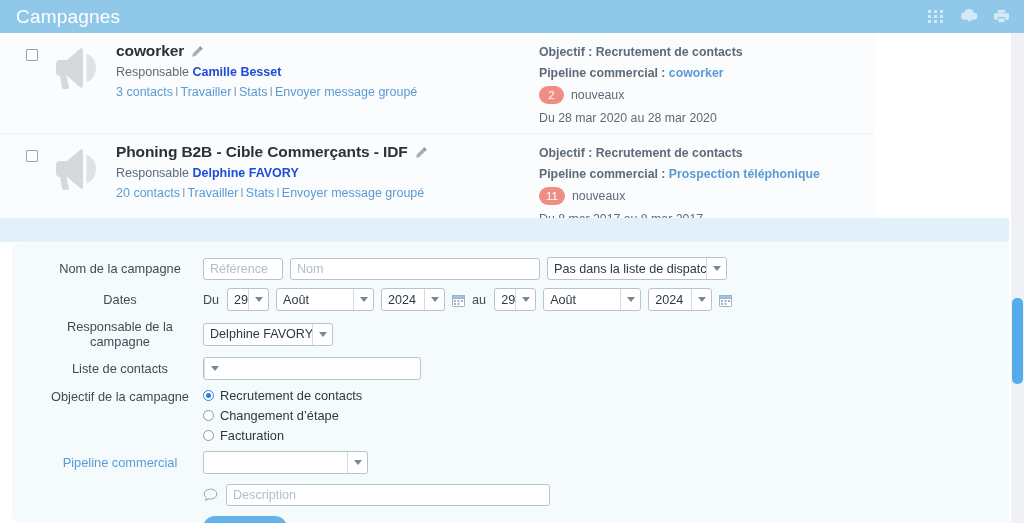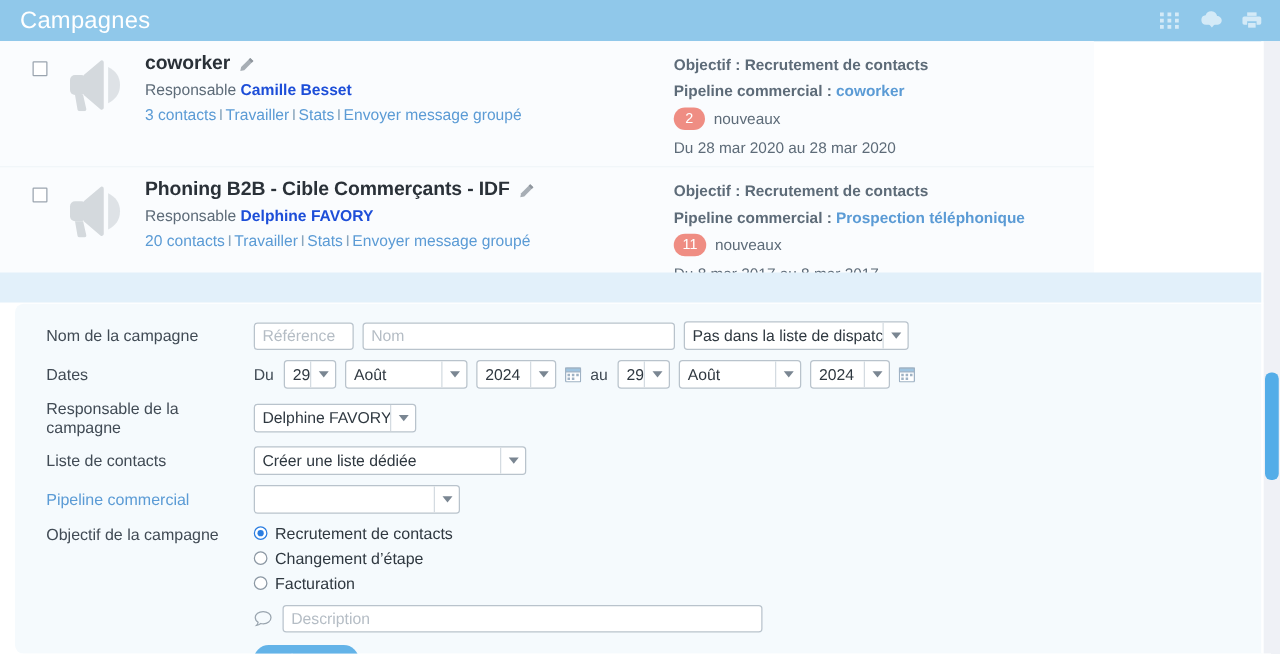--- a/index.html
+++ b/index.html
@@ -170,39 +170,40 @@
     align-items: center;
     margin-bottom: 8px;
     padding-left: 13px;
   }
   .flabel {
     width: 178px;
     flex: none;
     font-size: 12.8px;
     color: #414b55;
     padding-left: 12px;
+    text-align: center;
   }
   .flabel.link { color: #5b9bd5; cursor: pointer; }
   .fctl { display: flex; align-items: center; gap: 7px; }
 
   input.txt {
     height: 22px;
     border: 1px solid #b9c3cc;
     border-radius: 3px;
     background: #ffffff;
     font-family: "Liberation Sans", sans-serif;
     font-size: 12.6px;
     color: #333;
     padding: 0 6px;
     outline: none;
   }
   input.txt::placeholder { color: #b5bdc5; }
   .in-ref { width: 80px; }
   .in-nom { width: 250px; }
-  .in-desc { width: 384px; height: 21px; }
+  .in-desc { width: 324px; height: 21px; }
 
   
   .sel {
     height: 23px;
     border: 1px solid #b9c3cc;
     border-radius: 3px;
     background: #ffffff;
     display: inline-flex;
     align-items: center;
     font-size: 12.6px;
@@ -511,31 +512,20 @@
           <span class="val">Delphine FAVORY</span>
           <span class="arw"></span>
         </div>
       </div>
     </div>
 
     <div class="frow">
       <div class="flabel">Liste de contacts</div>
       <div class="fctl">
         <div class="sel sel-liste">
-          <span class="val">Créer une liste dédiée</span>
-          <span class="arw"></span>
-        </div>
-      </div>
-    </div>
-
-    <div class="frow">
-      <div class="flabel link">Pipeline commercial</div>
-      <div class="fctl">
-        <div class="sel sel-pipe">
-          <span class="val"></span>
           <span class="arw"></span>
         </div>
       </div>
     </div>
 
     <div class="frow objrow">
       <div class="flabel">Objectif de la campagne</div>
       <div class="radio-group" id="objectif-radios">
           <label class="radio-item">
             <span class="rdo on"></span>
@@ -545,20 +535,30 @@
             <span class="rdo"></span>
     <span>Changement d’étape</span>
           </label>
           <label class="radio-item">
             <span class="rdo"></span>
     <span>Facturation</span>
           </label>
         </div>
     </div>
 
+    <div class="frow">
+      <div class="flabel link">Pipeline commercial</div>
+      <div class="fctl">
+        <div class="sel sel-pipe">
+          <span class="val"></span>
+          <span class="arw"></span>
+        </div>
+      </div>
+    </div>
+
     <div class="desc-row">
       <span class="bubble">
         <svg viewBox="0 0 15 14" width="15" height="14">
           <path d="M7.5 1.2C4 1.2 1.2 3.3 1.2 6c0 1.5.9 2.9 2.3 3.8-.1.9-.6 1.8-1.3 2.5 1.3-.2 2.5-.8 3.4-1.5.6.1 1.3.2 1.9.2 3.5 0 6.3-2.2 6.3-5S11 1.2 7.5 1.2z" fill="none" stroke="#9aa5af" stroke-width="1"></path>
         </svg>
       </span>
       <input class="txt in-desc" type="text" placeholder="Description" style="">
     </div>
 
     <div class="btn-row">

